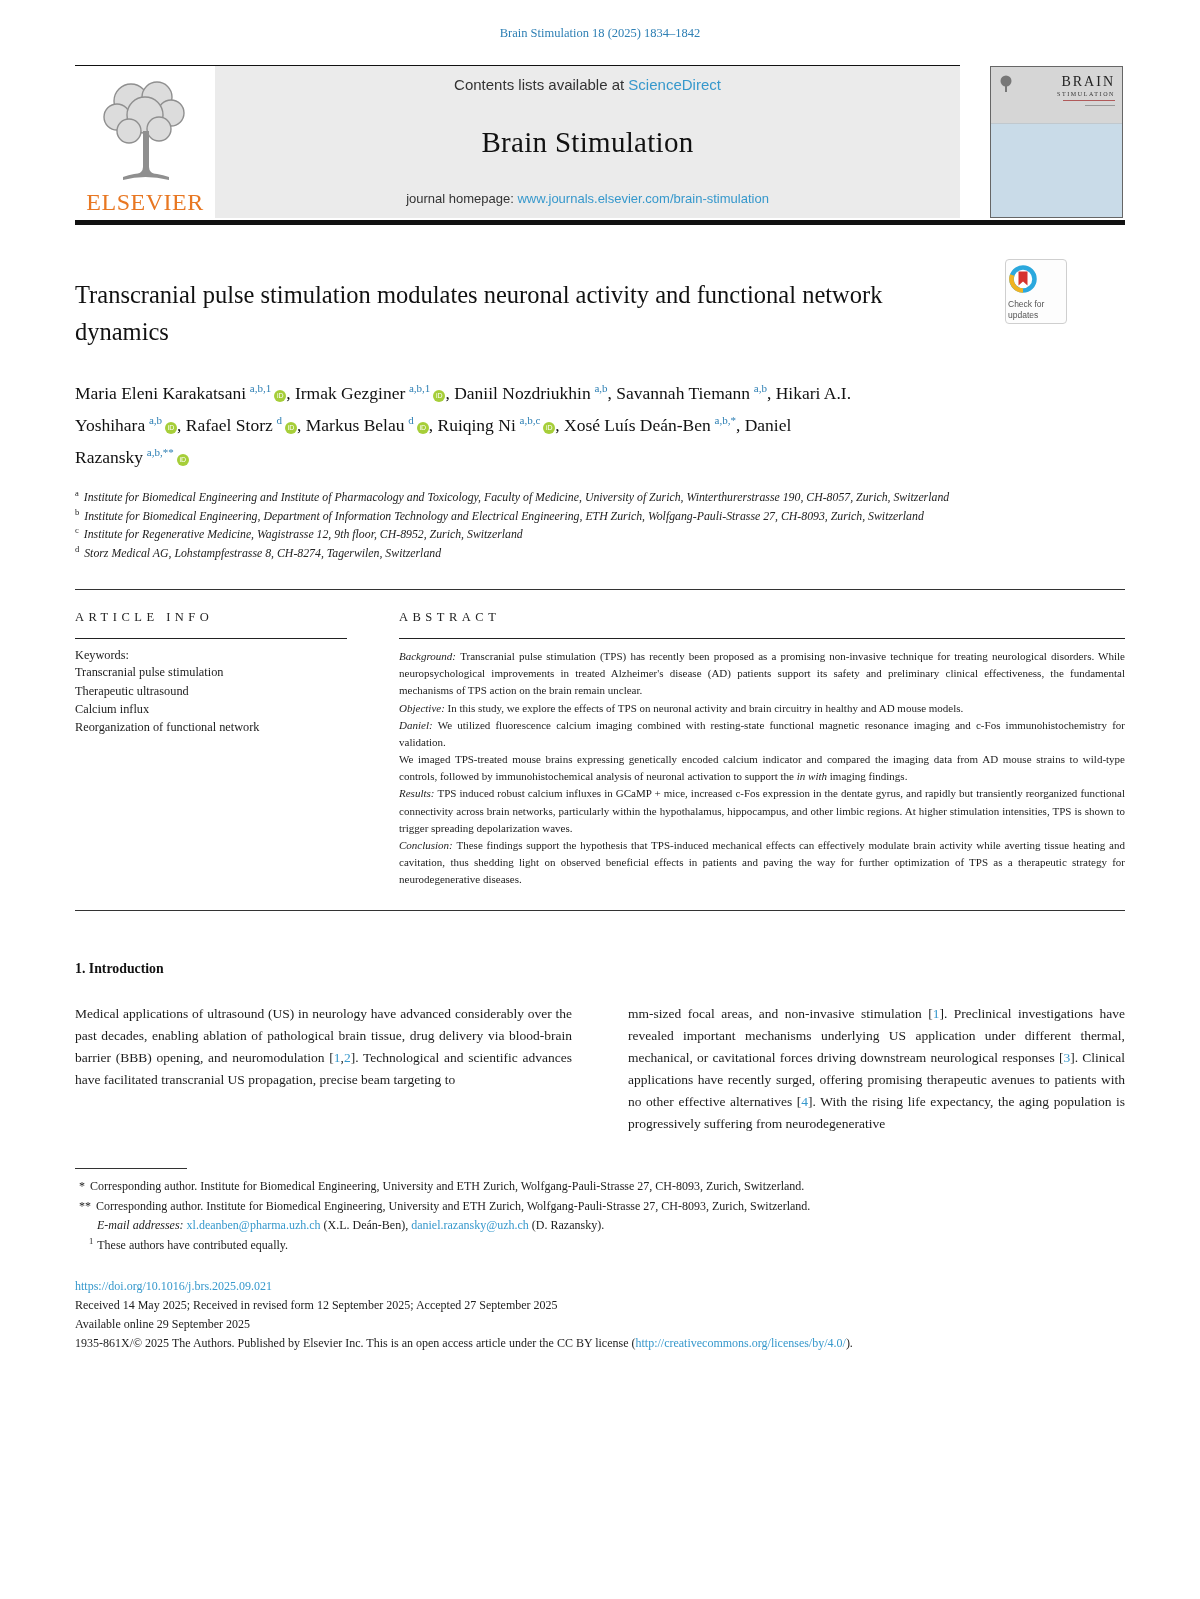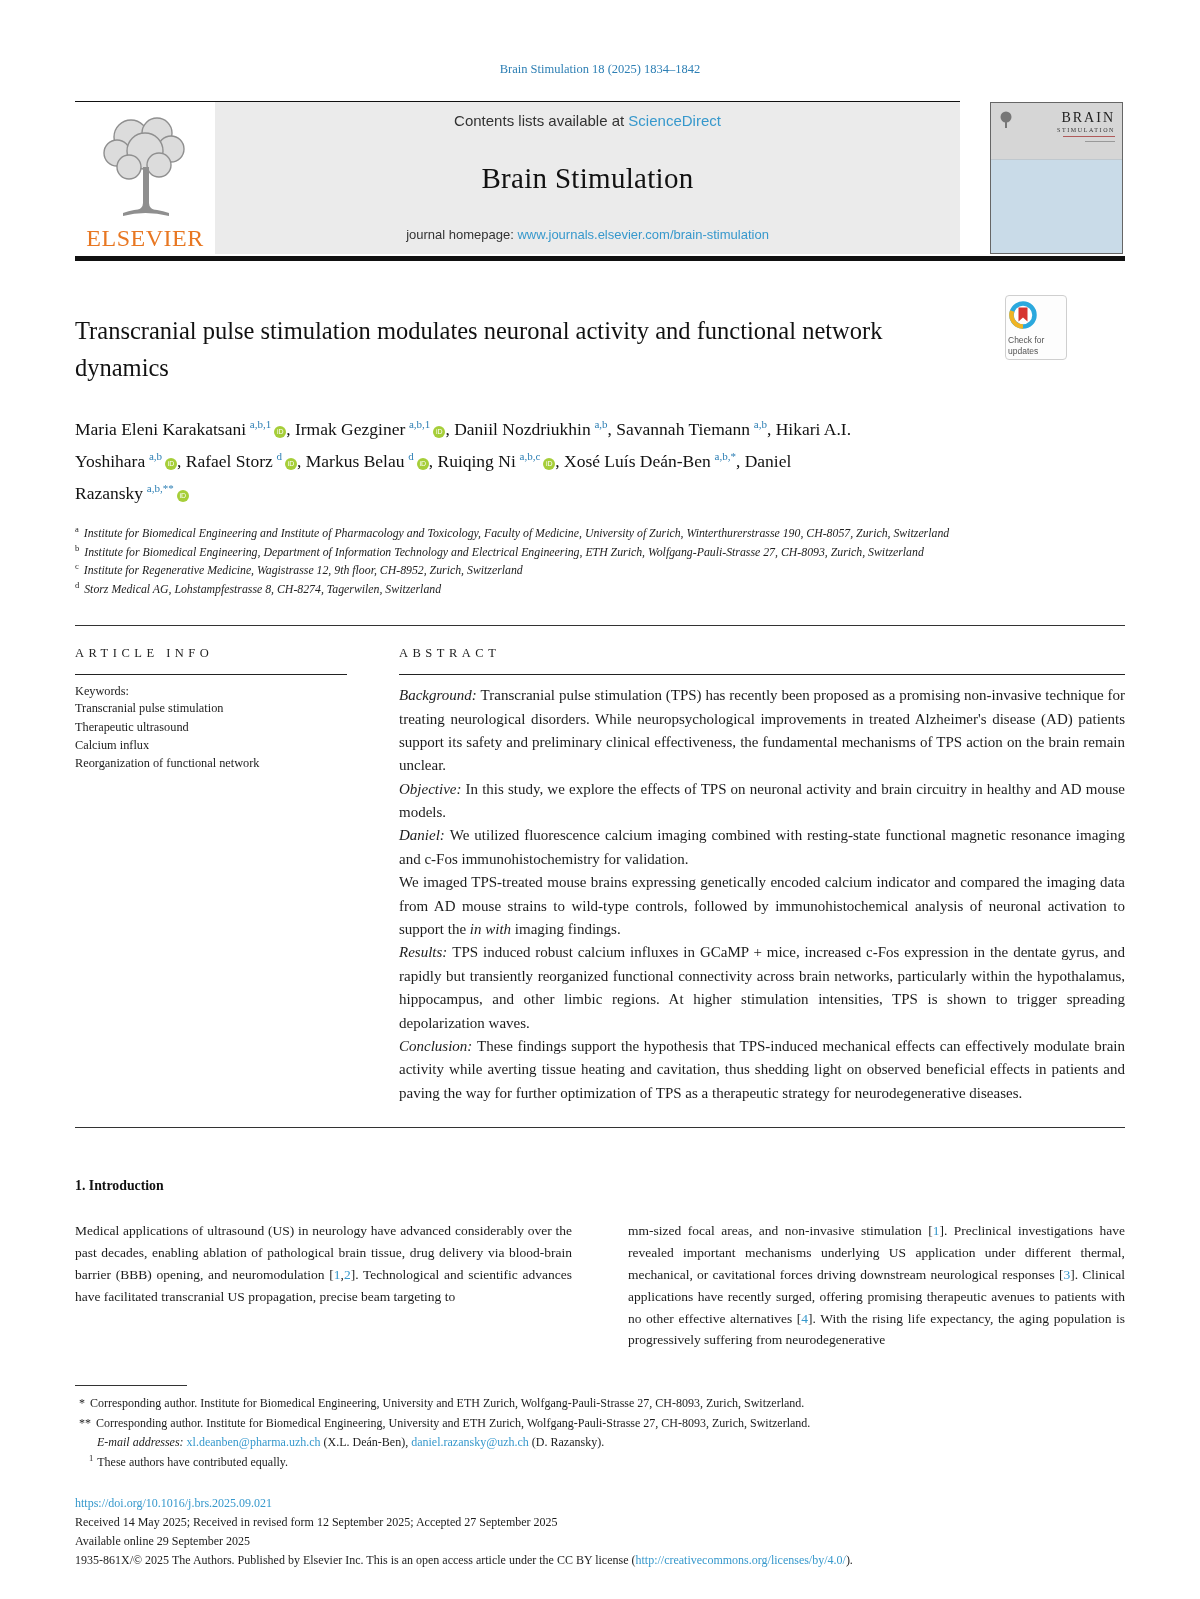--- a/index.html
+++ b/index.html
@@ -1,17 +1,17 @@
 <!DOCTYPE html>
 <html><head>
 <meta charset="utf-8">
 <style>
   html,body{margin:0;padding:0;background:#ffffff;}
   body{width:1200px;height:1599px;font-family:"Liberation Serif","DejaVu Serif",serif;color:#1c1c1c;position:relative;}
-  .page{width:1050px;margin:0 auto;padding-top:62px;position:relative;}
+  .page{width:1050px;margin:0 auto;padding-top:26px;position:relative;}
   .sans{font-family:"Liberation Sans","DejaVu Sans",sans-serif;}
   .link{color:#3698cc;cursor:pointer;}
   .citation{text-align:center;font-size:12.5px;color:#2d7fb4;margin-bottom:24px;}
 
   
   .banner-wrap{position:relative;}
   .thin-rule{width:885px;border-top:1.6px solid #111;}
   .banner-row{display:flex;align-items:stretch;}
   .logo-col{width:140px;background:#fff;display:flex;flex-direction:column;align-items:center;justify-content:flex-end;padding:4px 0 2px 0;}
   .elsevier-text{color:#e87722;font-size:24px;letter-spacing:0.5px;margin-top:2px;}
@@ -42,21 +42,21 @@
 
   
   .hr-full{border-top:1.2px solid #333;margin-top:26px;}
   .info-abs{display:flex;margin-top:20px;}
   .info-col{width:272px;flex:none;}
   .abs-col{flex:1;margin-left:52px;}
   .sec-head{font-size:12.5px;letter-spacing:4.5px;color:#222;}
   .sec-rule{border-top:1.2px solid #222;margin-top:13px;margin-bottom:9px;}
   .kw-label{font-size:12.3px;}
   .kw{font-size:12.3px;line-height:1.5;}
-  .abs-p{font-size:15px;line-height:1.56;text-align:justify;color:#1c1c1c;}
+  .abs-p{font-size:11px;line-height:1.56;text-align:justify;color:#1c1c1c;}
 
   
   .intro-head{font-size:13.8px;font-weight:bold;margin-top:50px;color:#111;}
   .intro-cols{display:flex;margin-top:26px;}
   .col{width:497px;font-size:13.5px;line-height:1.62;text-align:justify;color:#1c1c1c;}
   .col.left{margin-right:56px;}
 
   
   .fn-rule{width:112px;border-top:1px solid #333;margin-top:34px;}
   .footnotes{margin-top:8px;font-size:12px;line-height:1.62;color:#1c1c1c;}

